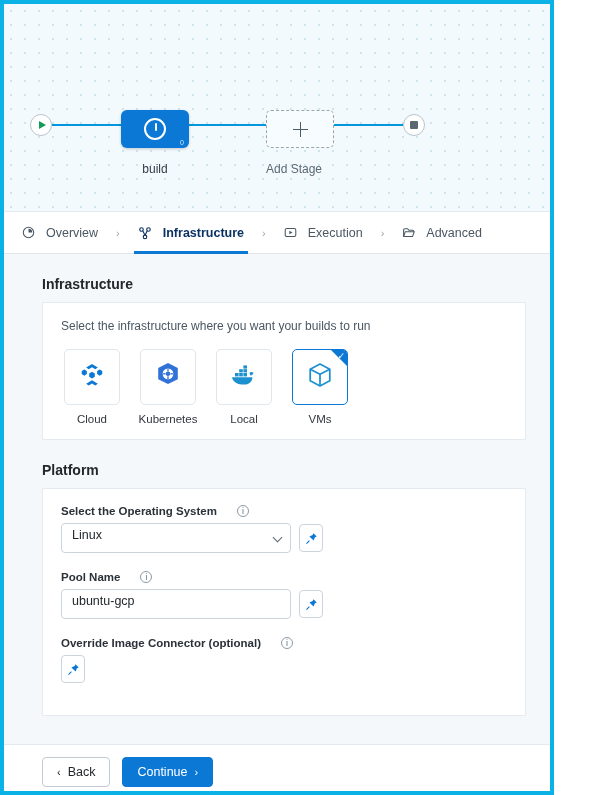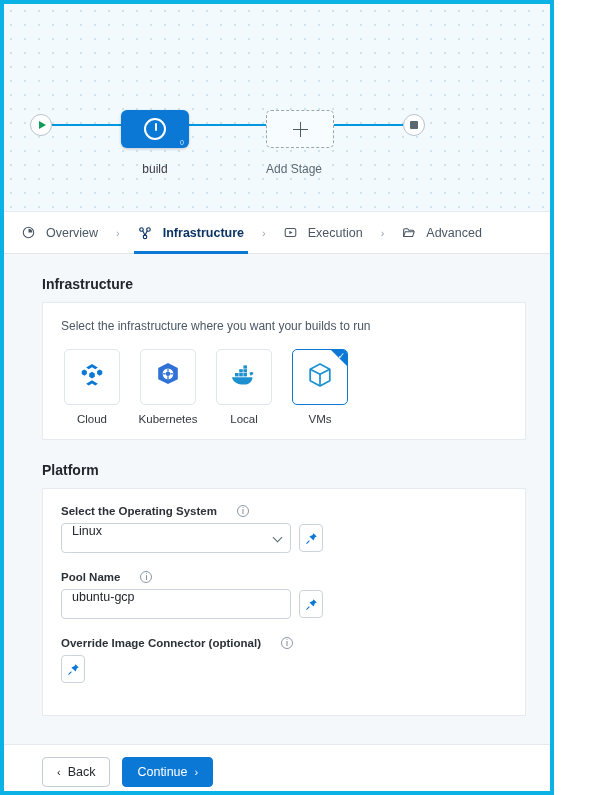--- a/index.html
+++ b/index.html
@@ -172,22 +172,22 @@
     width: 12px; height: 12px; border-radius: 50%;
     border: 1px solid #8d99a4; color: #6b7680;
     font-size: 9px; line-height: 10px; text-align: center;
     font-weight: normal;
   }
   .field-row { display: flex; align-items: center; gap: 8px; margin-bottom: 18px; }
   .select, .textbox {
     width: 230px; height: 30px;
     border: 1px solid #cbd4dc; border-radius: 4px;
     background: #fff;
-    display: flex; align-items: flex-start;
-    padding: 0 10px;
+    display: flex; align-items: flex-end;
+    padding: 10px 10px;
     font-size: 12.5px; color: #22272c;
     position: relative;
   }
   .select .caret {
     position: absolute; right: 9px; top: 10px;
     width: 7px; height: 7px;
     border-right: 1.4px solid #5a6872;
     border-bottom: 1.4px solid #5a6872;
     transform: rotate(45deg);
   }

